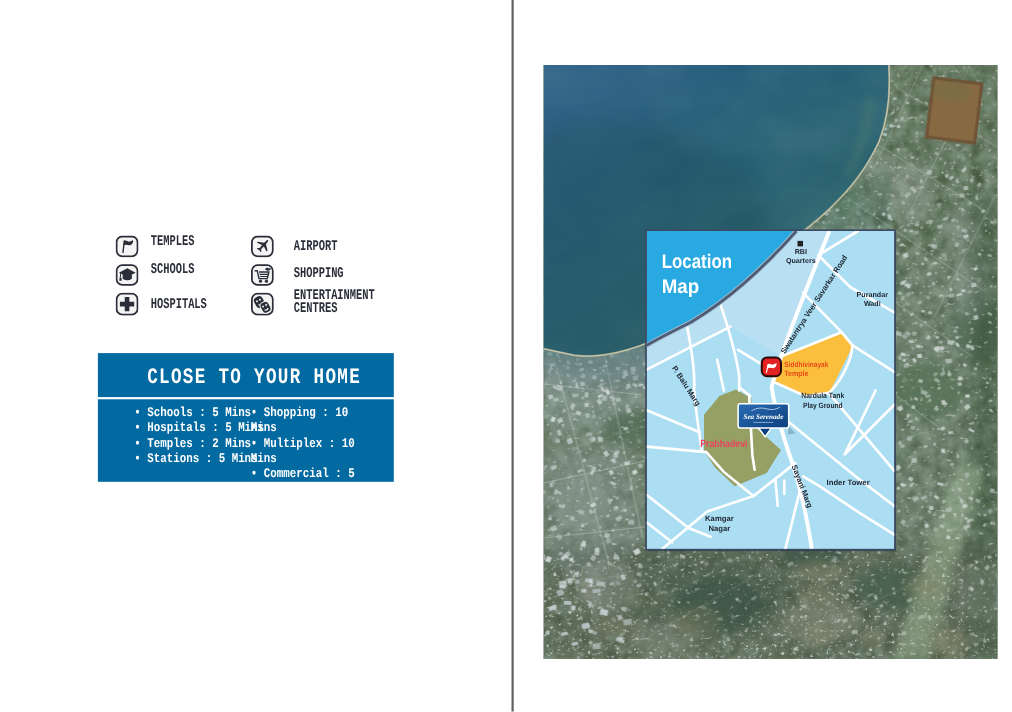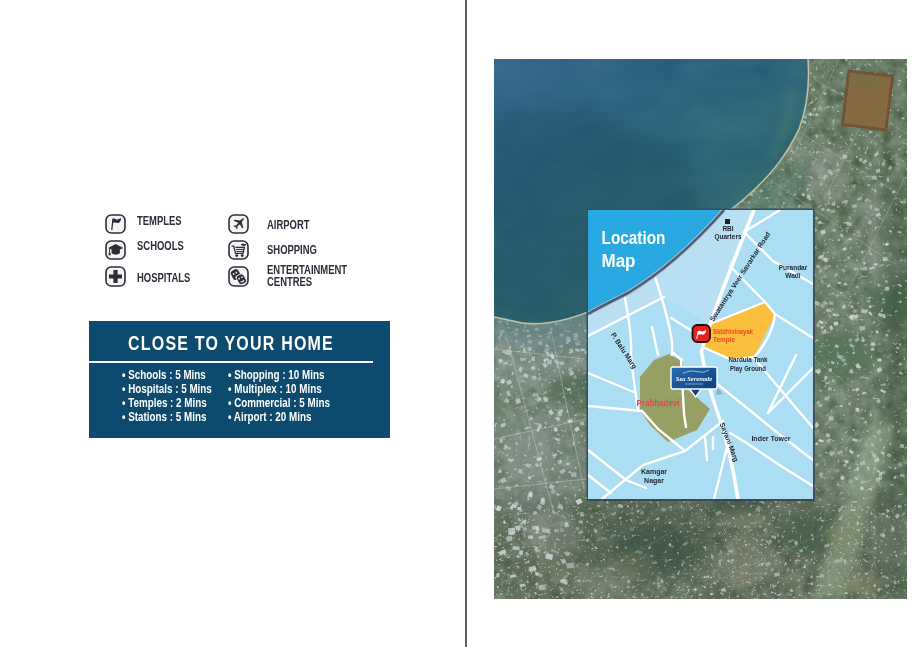--- a/index.html
+++ b/index.html
@@ -6,21 +6,21 @@
   body{width:920px;height:647px;background:#ffffff;position:relative;overflow:hidden;
        font-family:"Liberation Sans", sans-serif;}
   .abs{position:absolute;}
   .lbl{position:absolute;font-size:13.5px;font-weight:bold;color:#2b2e38;letter-spacing:0px;line-height:12px;transform:scaleX(0.70);transform-origin:0 0;white-space:nowrap;}
 </style>
 </head>
 <body>
 
 <div class="abs" style="left:465px;top:0;width:2px;height:647px;background:#5f6062;"></div>
 
-<div class="abs" style="left:0;top:0;width:460px;height:647px;">
+<div class="abs" style="left:0;top:0;width:460px;height:647px;font-family:Liberation Mono, monospace;">
 
   <svg class="abs" style="left:105px;top:214px" width="21" height="20" viewBox="0 0 21 20">
     <rect x="1" y="1" width="19" height="18" rx="5.2" fill="#f4f4f4" stroke="#2b2e38" stroke-width="1.6"></rect>
     <path d="M6.1,15.8 L7.5,4.4 l1.2,0.17 L7.4,16 Z" fill="#2b2e38"></path>
     <path d="M7.5,5.3 c2.5,-2 3.6,1 5.1,0.3 c1.6,-0.8 2.4,-0.5 3.4,-1.5 c0.3,2 -0.7,4.4 -2.7,4.8 c-1.9,0.4 -3.8,-1.3 -6.1,0.5 Z" fill="#2b2e38"></path>
   </svg>
 
   <div class="lbl" style="left:137px;top:214.5px;">TEMPLES</div>
 
   <svg class="abs" style="left:105px;top:240px" width="21" height="20" viewBox="0 0 21 20">
@@ -73,21 +73,21 @@
     <g transform="rotate(-28 13.4 13.3)">
       <rect x="9.2" y="8.1" width="8.4" height="10.4" rx="3.4" fill="#2b2e38" stroke="#f4f4f4" stroke-width="0.9"></rect>
       <circle cx="11.8" cy="11.7" r="0.9" fill="#f4f4f4"></circle>
       <circle cx="14.9" cy="11.7" r="0.9" fill="#f4f4f4"></circle>
       <path d="M11.5,15.1 q1.95,1.75 3.8,0" stroke="#f4f4f4" stroke-width="1.1" fill="none"></path>
     </g>
   </svg>
 
   <div class="lbl" style="left:267px;top:264px;line-height:12px;">ENTERTAINMENT<br>CENTRES</div>
 
-  <div class="abs" style="left:89px;top:321px;width:269px;height:117px;background:#0c4a6e;padding-left:32px;">
+  <div class="abs" style="left:89px;top:321px;width:269px;height:117px;background:#0369a1;">
 
     <div class="abs" style="left:0;top:11px;width:284px;text-align:center;color:#ffffff;font-size:20px;font-weight:bold;letter-spacing:1.5px;transform:scaleX(0.8);transform-origin:50% 50%;">CLOSE TO YOUR HOME</div>
 
     <div class="abs" style="left:0;top:40px;width:284px;height:2px;background:#ffffff;"></div>
 
     <div class="abs" style="left:33px;top:46.5px;font-size:12px;font-weight:bold;color:#ffffff;line-height:14px;transform:scaleX(0.82);transform-origin:0 0;">
       • Schools : 5 Mins<br>• Hospitals : 5 Mins<br>• Temples : 2 Mins<br>• Stations : 5 Mins
     </div>
 
     <div class="abs" style="left:139px;top:46.5px;font-size:12px;font-weight:bold;color:#ffffff;line-height:14px;transform:scaleX(0.82);transform-origin:0 0;">

